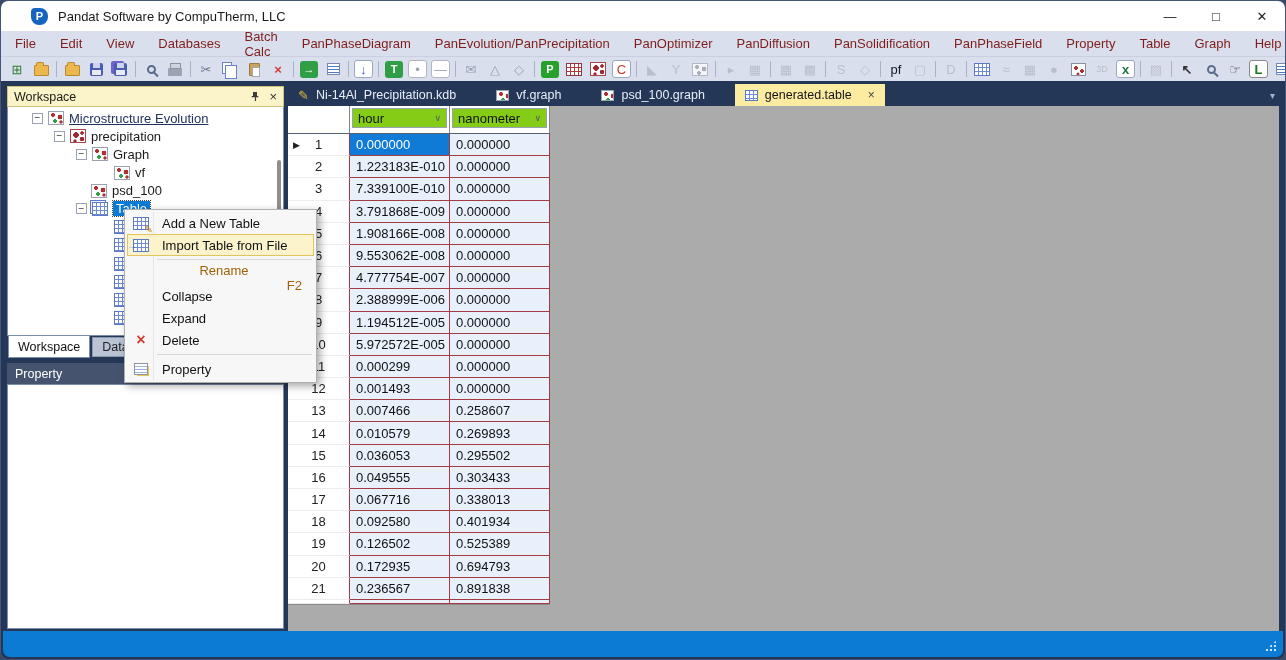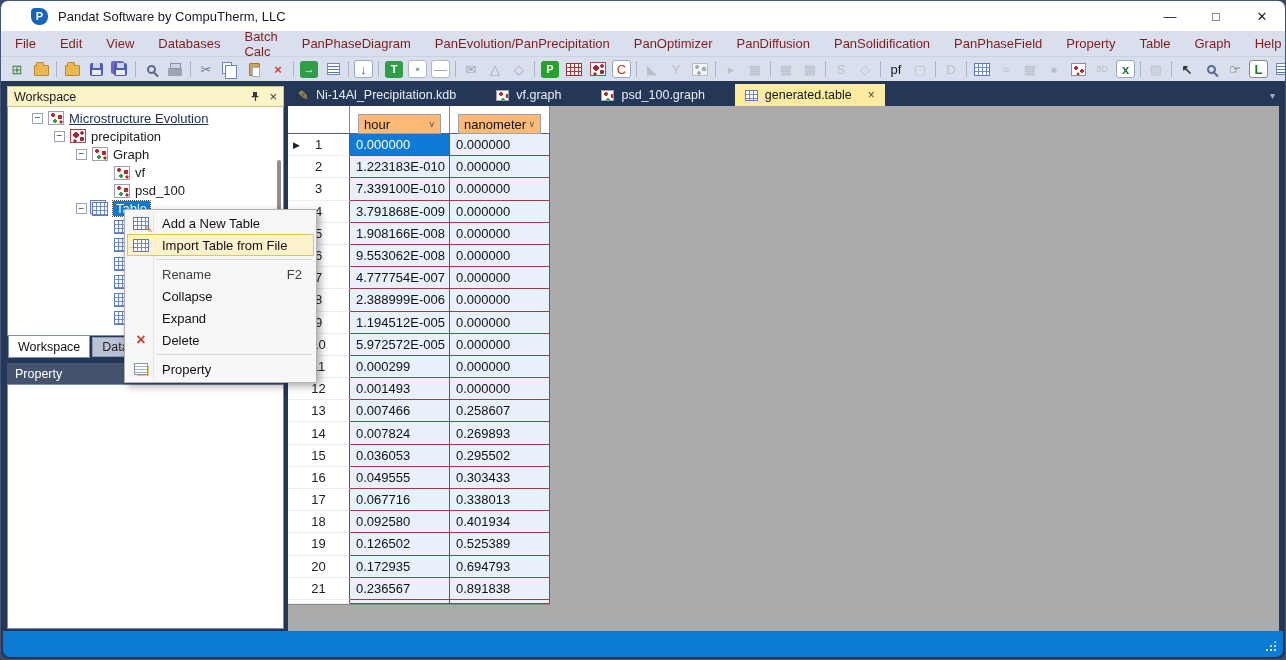--- a/index.html
+++ b/index.html
@@ -78,37 +78,37 @@
   .tclose{margin-left:9px;color:#444;font-size:12px;}
   .tab-overflow{position:absolute;right:4px;top:6px;color:#9fb0cf;font-size:10px;}
   .tbl-host{position:absolute;top:22px;left:0;right:0;bottom:0;background:#ababab;overflow:hidden;}
   .tbl{position:absolute;left:0;top:0;width:262px;background:#fff;border-bottom:1px solid #8a8a8a;}
   .hrow{display:flex;background:#fff;}
   .hrow1{height:26px;}
   .hrow2{height:28px;border-bottom:1px solid #566070;}
   .hcorner{width:62px;flex:none;border-right:1px solid #7e8794;background:#fff;}
   .hname{width:100px;flex:none;border-right:1px solid #7e8794;display:flex;align-items:center;justify-content:center;font-size:13px;color:#111;background:#fff;}
   .hc{width:100px;flex:none;border-right:1px solid #7e8794;display:flex;background:#fff;}
-  .combo{display:flex;align-items:center;background:#fdba74;border:1px solid #98a2b4;height:20px;margin:8px;padding:0 5px;flex:1;font-size:13px;color:#111;}
+  .combo{display:flex;align-items:center;background:#84cc16;border:1px solid #98a2b4;height:20px;margin:2px;padding:0 5px;flex:1;font-size:13px;color:#111;}
   .chev{margin-left:auto;color:#556;font-size:9px;}
   .drow{display:flex;height:22.2px;}
   .rh{width:62px;flex:none;background:#fff;display:flex;align-items:center;justify-content:center;font-size:13px;color:#222;border-bottom:1px solid #ededed;border-right:1px solid #a23b42;position:relative;}
   .mark{position:absolute;left:5px;font-size:9px;color:#222;}
   .dc{width:100px;flex:none;background:#e7f0fb;border-right:1px solid #a23b42;border-bottom:1px solid #a23b42;display:flex;align-items:center;padding-left:6px;font-size:13px;color:#111;overflow:hidden;}
   .dc.sel{background:#0f7bd7;color:#fff;}
   .drow.partial{height:4px;overflow:hidden;}
   
   .ctx{position:absolute;left:123px;top:208px;width:193px;background:#f7f7f7;border:1px solid #b0b0b0;
     box-shadow:3px 3px 8px rgba(0,0,0,.35);padding:2px;z-index:40;}
   .ctx::before{content:"";position:absolute;left:28px;top:2px;bottom:2px;width:1px;background:#e6e6e6;}
   .cmi{height:22px;display:flex;align-items:center;font-size:13px;color:#111;position:relative;}
   .ciw{width:28px;display:flex;align-items:center;justify-content:center;flex:none;}
   .clab{padding-left:7px;}
   .csc{margin-left:auto;padding-right:12px;}
-  .cdis{color:#404040;}
+  .cdis{color:#a16207;flex-direction:column;}
   .chl{background:#fcf2cb;outline:1px solid #e2c35c;outline-offset:-1px;}
   .csep{height:1px;background:#d8d8d8;margin:3px 2px 3px 30px;}
   .ci{position:relative;}
   .ci-edit::after{content:"✎";position:absolute;right:-5px;bottom:-6px;font-size:10px;color:#c8891f;}
   .ci-import::after{content:"→";position:absolute;left:-7px;top:0;font-size:10px;font-weight:bold;color:#2a62c8;}
   .ci-x{color:#d23b2e;font-weight:bold;font-size:16px;line-height:1;}
   .ci-prop{width:14px;height:12px;border:1px solid #8a93a5;background-color:#fff;background-image:repeating-linear-gradient(to bottom,transparent 0 2px,#9fb3d8 2px 3px);box-shadow:2px 2px 0 -1px #e8c35a;}
   
   .statusbar{position:absolute;left:2px;right:2px;bottom:2px;height:26px;background:#0b7bd3;border-radius:0 0 7px 7px;}
   .grip{position:absolute;right:6px;bottom:5px;width:14px;height:12px;background-image:radial-gradient(#d6e6f7 1px,transparent 1.4px);background-size:4px 4px;background-position:bottom right;clip-path:polygon(100% 0,100% 100%,0 100%);}
@@ -340,21 +340,21 @@
           <div class="tnode" style="padding-left: 68px;">
             <span class="exp">−</span>
             <span class="tic ic scat"></span>
             <span>Graph</span>
           </div>
           <div class="tnode" style="padding-left: 90px;">
             <span class="expsp"></span>
             <span class="tic ic scat"></span>
             <span>vf</span>
           </div>
-          <div class="tnode" style="padding-left: 90px;">
+          <div class="tnode" style="padding-left: 67px;">
             <span class="expsp"></span>
             <span class="tic ic scat"></span>
             <span>psd_100</span>
           </div>
           <div class="tnode" style="padding-left: 68px;">
             <span class="exp">−</span>
             <span class="tic ic gridb stack"></span>
             <span class="tlabsel">Table</span>
           </div>
           <div class="tnode" style="padding-left: 90px;">
@@ -521,21 +521,21 @@
             <div class="rh">
               <span>13</span>
             </div>
             <div class="dc">0.007466</div>
             <div class="dc">0.258607</div>
           </div>
           <div class="drow">
             <div class="rh">
               <span>14</span>
             </div>
-            <div class="dc">0.007824</div>
+            <div class="dc">0.010579</div>
             <div class="dc">0.269893</div>
           </div>
           <div class="drow">
             <div class="rh">
               <span>15</span>
             </div>
             <div class="dc">0.036053</div>
             <div class="dc">0.295502</div>
           </div>
           <div class="drow">

